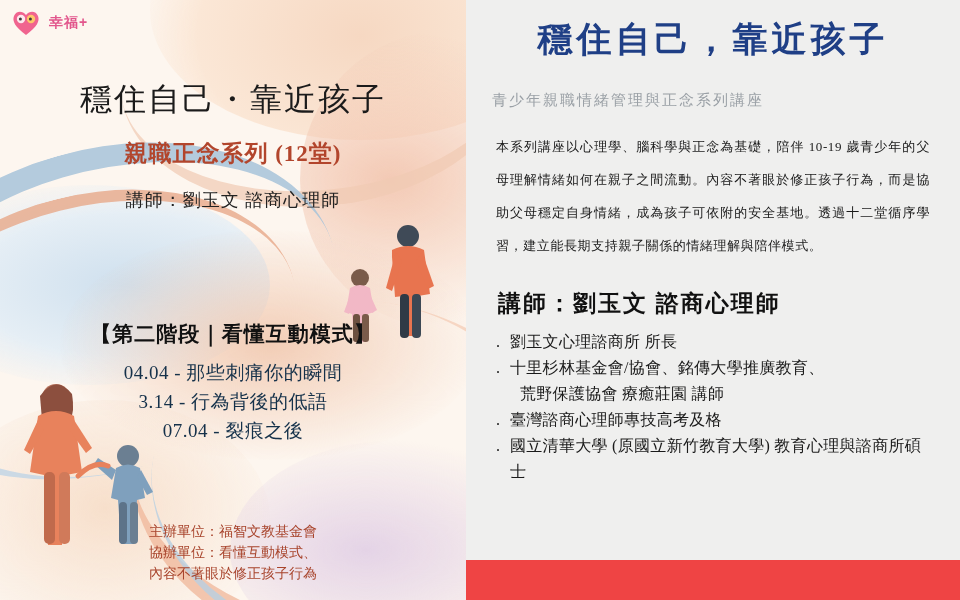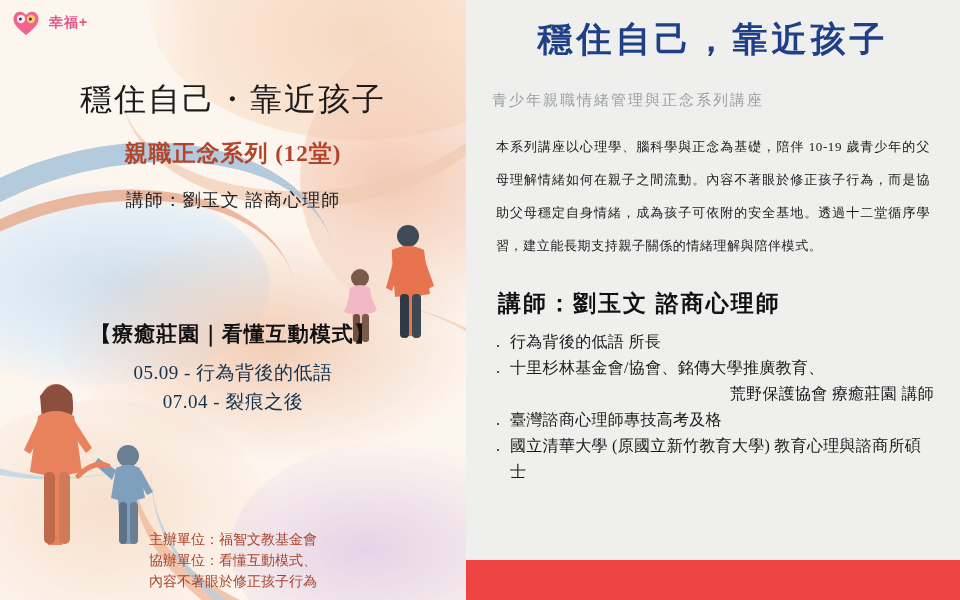--- a/index.html
+++ b/index.html
@@ -169,21 +169,21 @@
   }
   .session-list li {
     font-size: 19px;
     line-height: 29px;
     color: #15314a;
     letter-spacing: 0.5px;
     font-family: "Liberation Serif", serif;
   }
   .organizers {
     position: absolute;
-    bottom: 8px; left: 0; right: 0;
+    bottom: 16px; left: 0; right: 0;
     text-align: center;
     color: #a8442c;
     font-size: 14px;
     line-height: 21px;
     font-family: "Liberation Serif", serif;
   }
   .organizers div { white-space: pre; }
 
   
   .people { position: absolute; z-index: 4; }
@@ -250,21 +250,20 @@
     font-family: "Liberation Serif", serif;
   }
   .credentials li .dot {
     position: absolute;
     left: 4px;
     top: 0;
   }
   .credentials li .cont {
     display: block;
     padding-left: 10px;
-    text-align: right;
   }
 </style>
 </head>
 <body>
 
 <div class="page">
 
   <div class="poster">
     <div class="blob b1"></div>
     <div class="blob b2"></div>
@@ -330,44 +329,45 @@
 
         <path d="M74 104 q16 -16 30 -10" stroke="#e8825c" stroke-width="5" fill="none" stroke-linecap="round"></path>
       </svg>
     </div>
 
     <div class="poster-content">
       <div class="poster-title">穩住自己・靠近孩子</div>
       <div class="poster-subtitle">親職正念系列 (12堂)</div>
       <div class="poster-lecturer">講師：劉玉文 諮商心理師</div>
 
-      <div class="stage-heading">【療癒莊園｜看懂互動模式】</div>
+      <div class="stage-heading">【第二階段｜看懂互動模式】</div>
       <ul class="session-list">
-        <li>05.09 - 行為背後的低語</li>
+        <li>04.04 - 那些刺痛你的瞬間</li>
+        <li>3.14 - 行為背後的低語</li>
         <li>07.04 - 裂痕之後</li>
       </ul>
 
       <div class="organizers">
         <div>主辦單位：福智文教基金會</div>
         <div>協辦單位：看懂互動模式、</div>
         <div>內容不著眼於修正孩子行為</div>
       </div>
     </div>
   </div>
 
   <div class="panel">
     <div class="panel-title">穩住自己，靠近孩子</div>
     <div class="panel-subtitle">青少年親職情緒管理與正念系列講座</div>
     <div class="panel-body">本系列講座以心理學、腦科學與正念為基礎，陪伴 10-19 歲青少年的父母理解情緒如何在親子之間流動。內容不著眼於修正孩子行為，而是協助父母穩定自身情緒，成為孩子可依附的安全基地。透過十二堂循序學習，建立能長期支持親子關係的情緒理解與陪伴模式。</div>
 
     <div class="lecturer-heading">講師：劉玉文 諮商心理師</div>
     <ul class="credentials">
       <li>
         <span class="dot">.</span>
-        <span>行為背後的低語 所長</span>
+        <span>劉玉文心理諮商所 所長</span>
       </li>
       <li>
         <span class="dot">.</span>
         <span>十里杉林基金會/協會、銘傳大學推廣教育、</span>
         <span class="cont">荒野保護協會 療癒莊園 講師</span>
       </li>
       <li>
         <span class="dot">.</span>
         <span>臺灣諮商心理師專技高考及格</span>
       </li>

